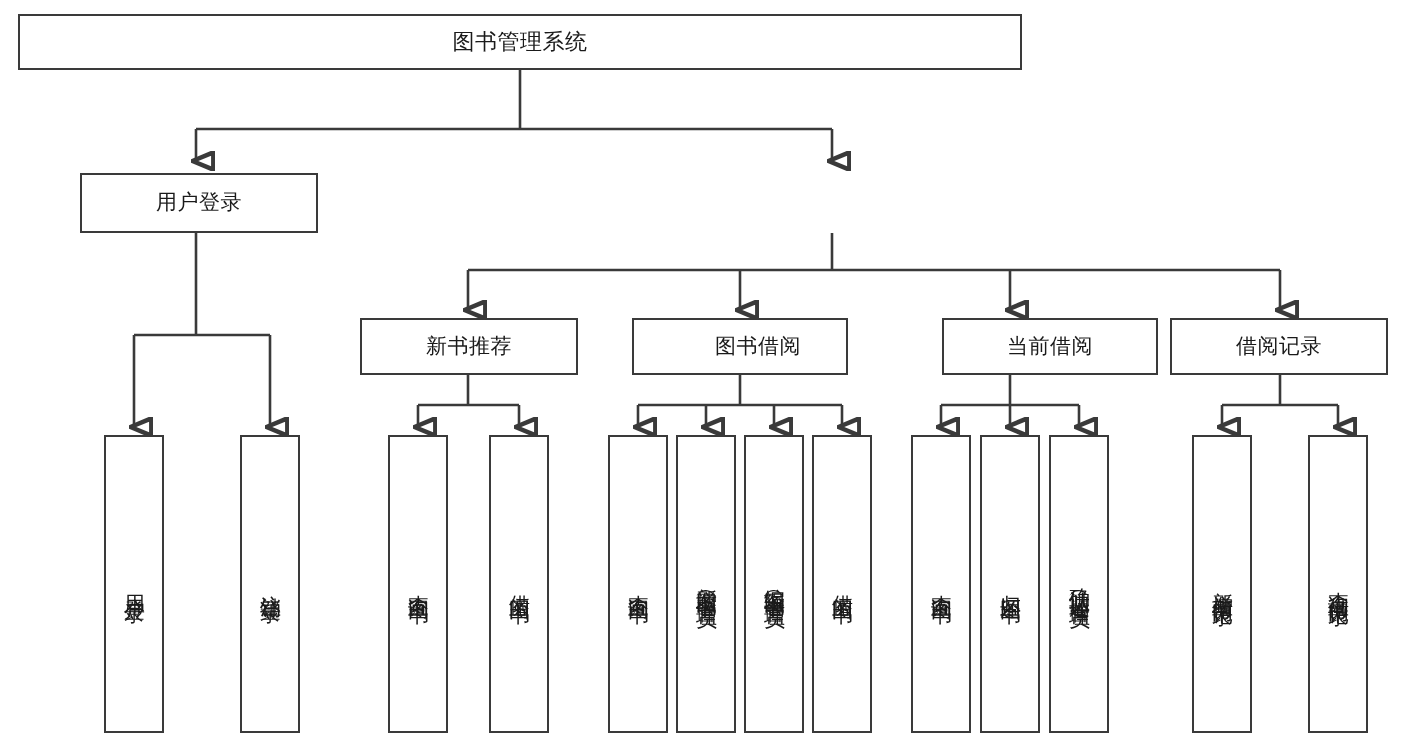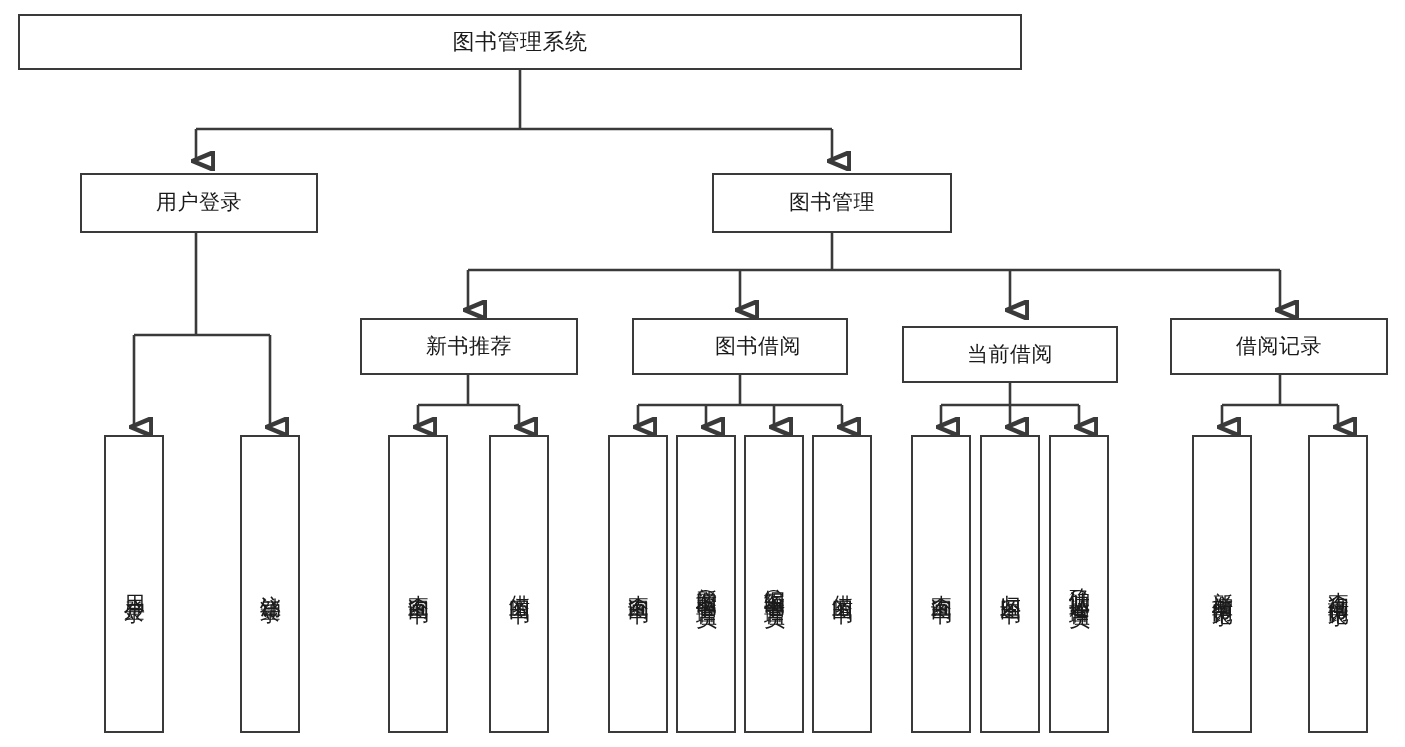--- a/index.html
+++ b/index.html
@@ -123,33 +123,30 @@
   </svg>
 
   <div class="node h-node" id="root" style="left:18px;top:14px;width:1004px;height:56px;">
     <span class="node-label">图书管理系统</span>
   </div>
 
   <div class="node h-node" style="left:80px;top:173px;width:238px;height:60px;">
     <span class="node-label">用户登录</span>
   </div>
 
-  <div class="node h-node" style="left:712px;top:173px;width:240px;height:60px;">
-    <span class="node-label">图书管理</span>
-  </div>
 
   <div class="node h-node" style="left:360px;top:318px;width:218px;height:57px;align-items:center;">
     <span class="node-label">新书推荐</span>
   </div>
 
   <div class="node h-node" style="left:632px;top:318px;width:216px;height:57px;padding-left:36px;">
     <span class="node-label">图书借阅</span>
   </div>
 
-  <div class="node h-node" style="left:902px;top:318px;width:216px;height:57px;margin-top:8px;">
+  <div class="node h-node" style="left:942px;top:318px;width:216px;height:57px;">
     <span class="node-label">当前借阅</span>
   </div>
 
   <div class="node h-node" style="left:1170px;top:318px;width:218px;height:57px;">
     <span class="node-label">借阅记录</span>
   </div>
 
   <div class="node v-node" style="left:104px;top:435px;width:60px;height:298px;">
     <span class="node-label">用户登录</span>
   </div>

